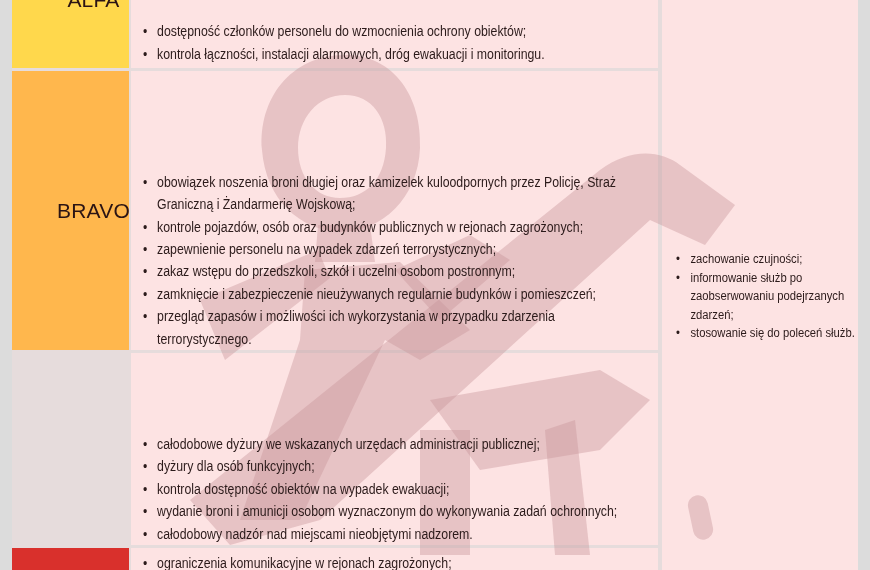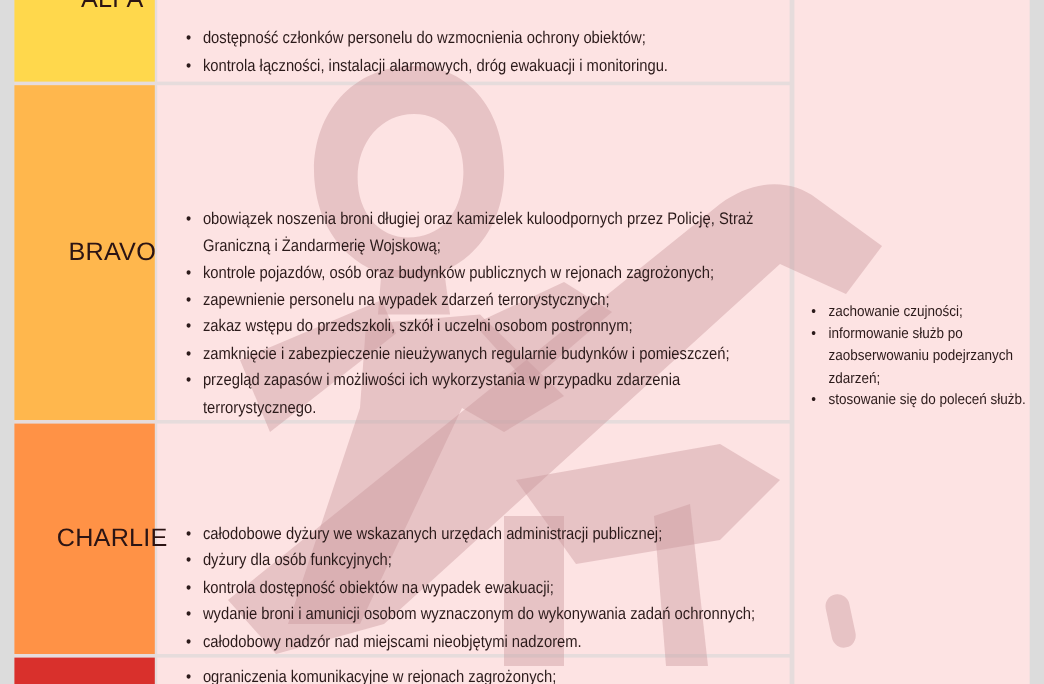--- a/index.html
+++ b/index.html
@@ -32,21 +32,21 @@
   .content-cell ul, .right-col ul { list-style: none; }
   .content-cell li {
     position: relative; padding-left: 16px;
     font-size: 14px; line-height: 22.4px; color: #2b1a1a;
     transform: scaleX(0.88); transform-origin: left center;
     width: 114%;
   }
   .content-cell li::before {
     content: "•"; position: absolute; left: 0; top: 0;
   }
-  .content-cell ul { padding-left: 24px; position: relative; z-index: 2; }
+  .content-cell ul { padding-left: 12px; position: relative; z-index: 2; }
   .right-col ul {
     position: absolute; left: 14px; top: 250px; width: 190px; z-index: 2;
   }
   .right-col li {
     position: relative; padding-left: 16px;
     font-size: 12.5px; line-height: 18.6px; color: #2b1a1a;
     transform: scaleX(0.9); transform-origin: left center; width: 112%;
   }
   .right-col li::before { content: "•"; position: absolute; left: 0; top: 0; }
 
@@ -102,23 +102,20 @@
       <li style="width:105%;">kontrole pojazdów, osób oraz budynków publicznych w rejonach zagrożonych;</li>
       <li>zapewnienie personelu na wypadek zdarzeń terrorystycznych;</li>
       <li>zakaz wstępu do przedszkoli, szkół i uczelni osobom postronnym;</li>
       <li style="width:109%;">zamknięcie i zabezpieczenie nieużywanych regularnie budynków i pomieszczeń;</li>
       <li style="width:102%;">przegląd zapasów i możliwości ich wykorzystania w przypadku zdarzenia terrorystycznego.</li>
     </ul>
   </div>
 </div>
 
 <div class="row" id="row-charlie">
-  <div class="label-cell">
-    <span>CHARLIE</span>
-  </div>
   <div class="content-cell">
     <ul>
       <li>całodobowe dyżury we wskazanych urzędach administracji publicznej;</li>
       <li>dyżury dla osób funkcyjnych;</li>
       <li>kontrola dostępność obiektów na wypadek ewakuacji;</li>
       <li>wydanie broni i amunicji osobom wyznaczonym do wykonywania zadań ochronnych;</li>
       <li>całodobowy nadzór nad miejscami nieobjętymi nadzorem.</li>
     </ul>
   </div>
 </div>

